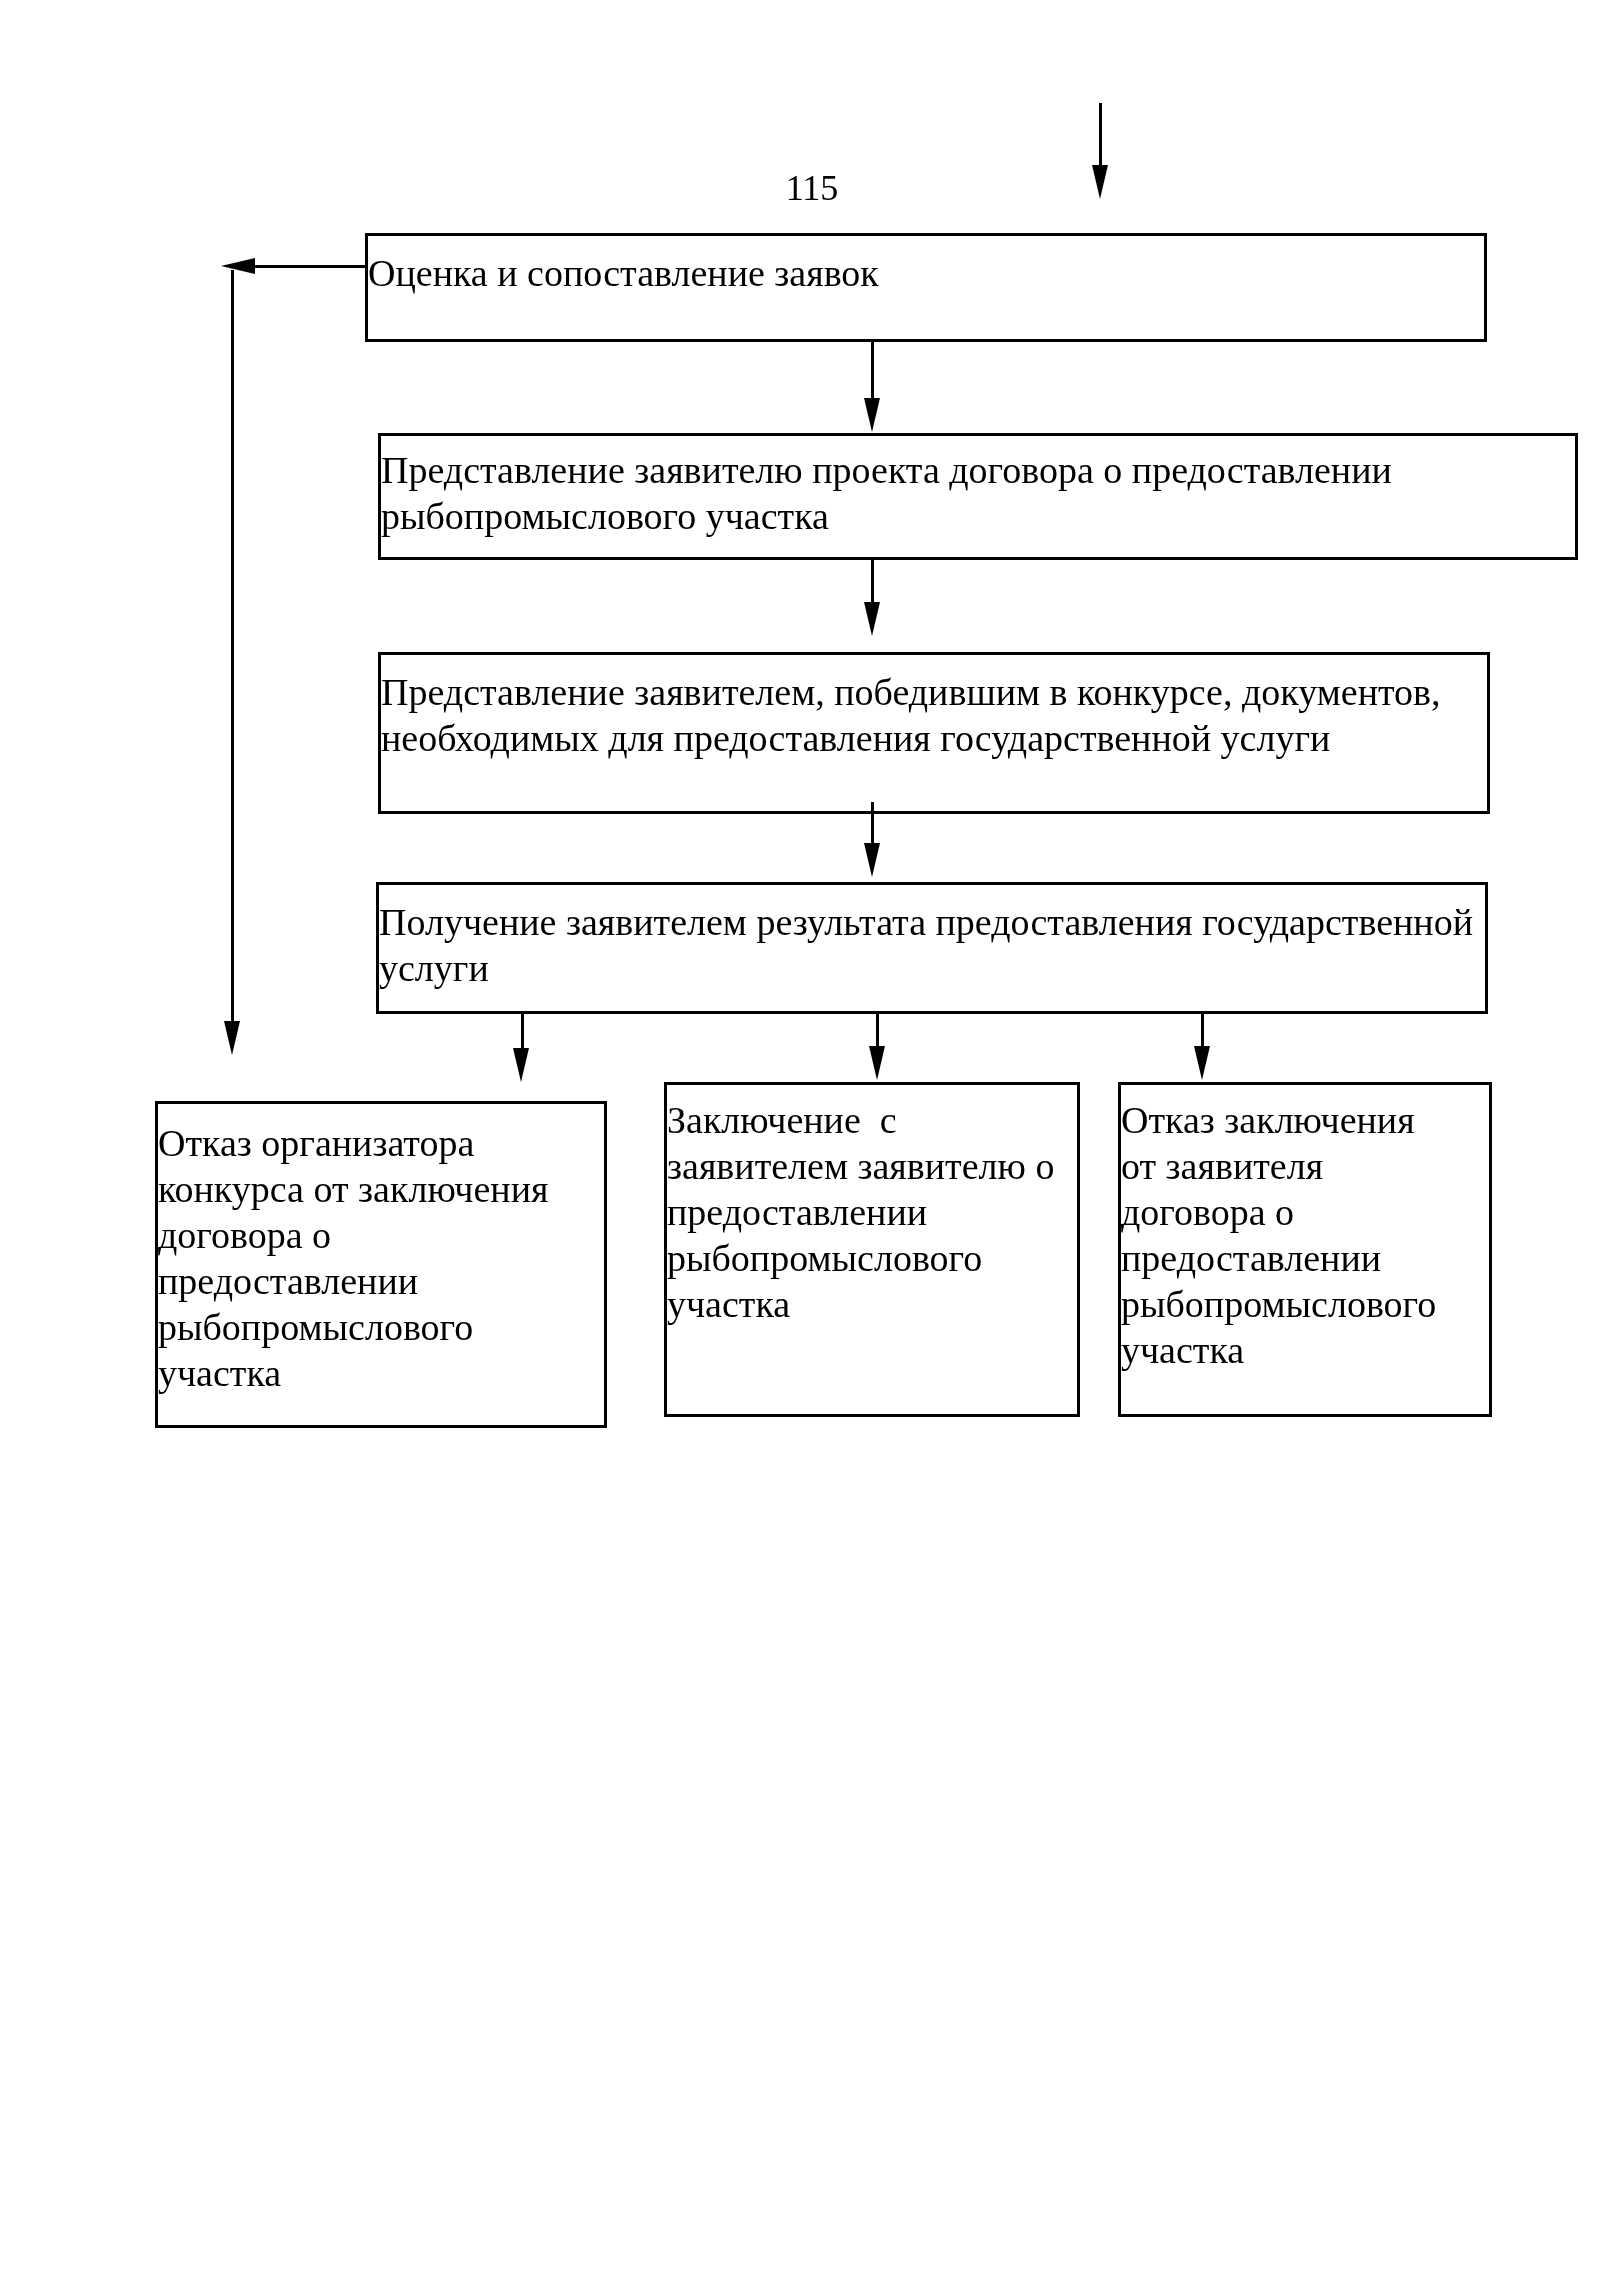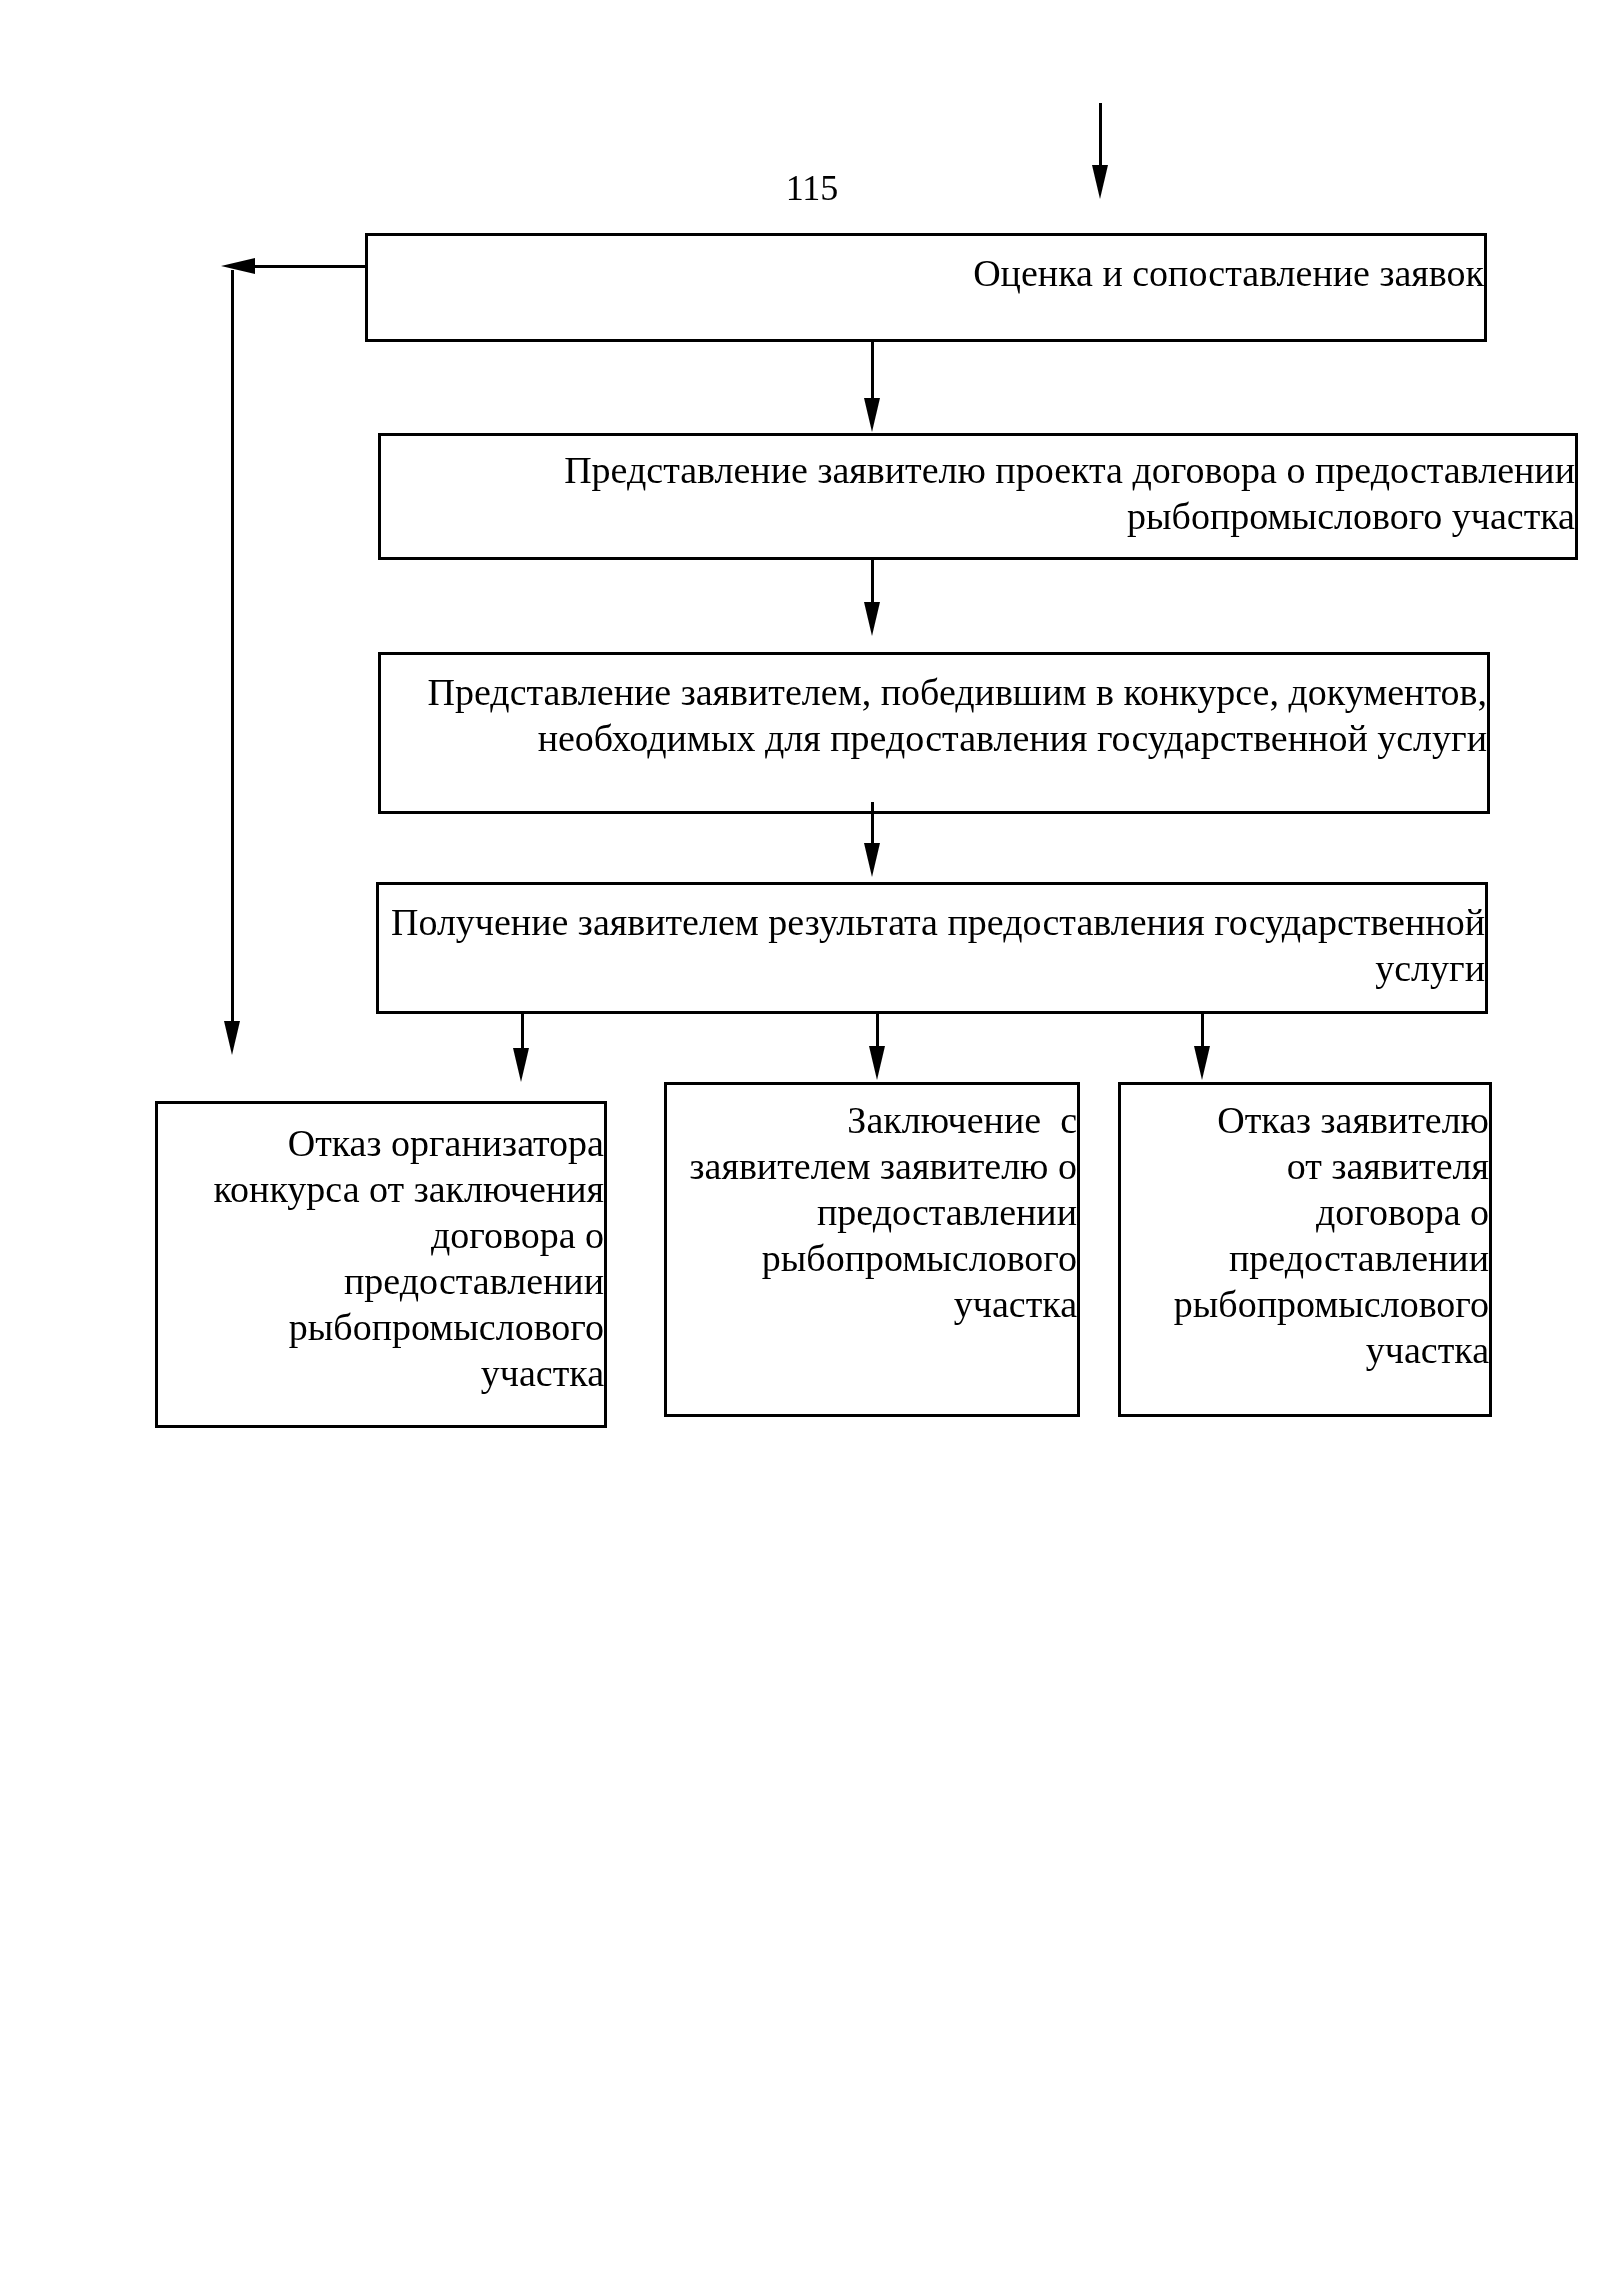--- a/index.html
+++ b/index.html
@@ -14,21 +14,21 @@
     background: #ffffff;
     font-family: "Liberation Serif", "DejaVu Serif", serif;
     color: #000000;
     overflow: hidden;
   }
   .fbox {
     position: absolute;
     box-sizing: border-box;
     border: 3.9px solid #000000;
     background: #ffffff;
-    text-align: right;
+    text-align: left;
     font-size: 38px;
     line-height: 46px;
   }
   .tline {
     display: block;
     white-space: pre;
   }
   .vline {
     position: absolute;
     width: 2.6px;
@@ -125,21 +125,21 @@
 
   <div class="fbox" style="left:664px; top:1082px; width:416px; height:335px; padding-top:11.8px;">
     <span class="tline">Заключение  с</span>
     <span class="tline">заявителем заявителю о</span>
     <span class="tline">предоставлении</span>
     <span class="tline">рыбопромыслового</span>
     <span class="tline">участка</span>
   </div>
 
   <div class="fbox" style="left:1118px; top:1082px; width:374px; height:335px; padding-top:11.8px;">
-    <span class="tline">Отказ заявителю</span>
+    <span class="tline">Отказ заключения</span>
     <span class="tline">от заявителя</span>
     <span class="tline">договора о</span>
     <span class="tline">предоставлении</span>
     <span class="tline">рыбопромыслового</span>
     <span class="tline">участка</span>
   </div>
 
 </div>
 
 

